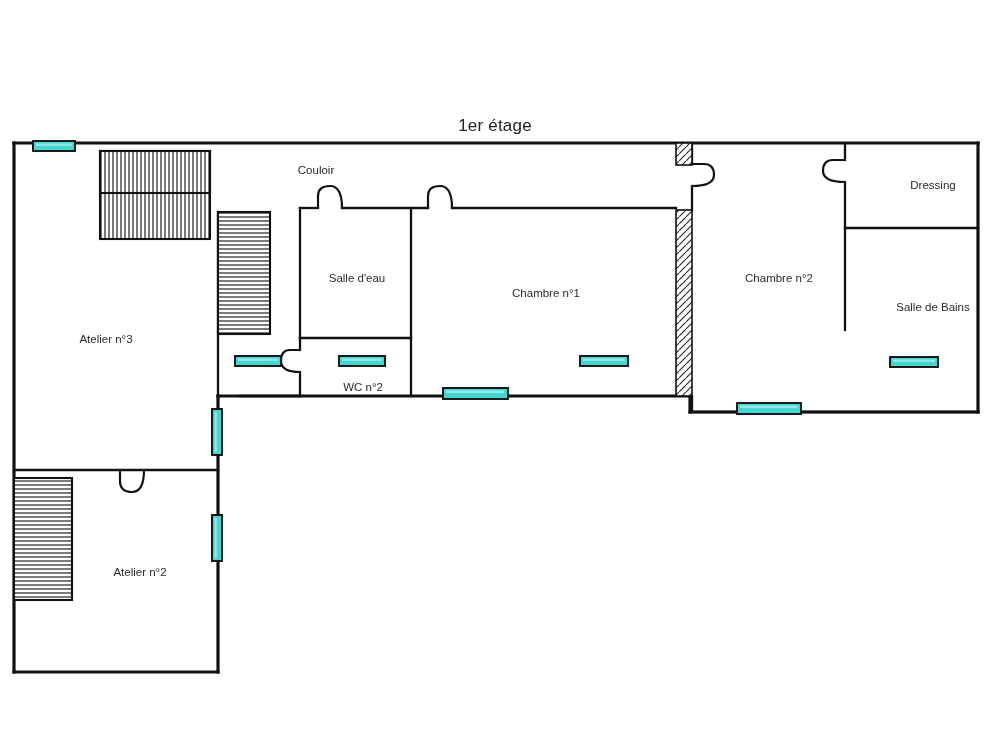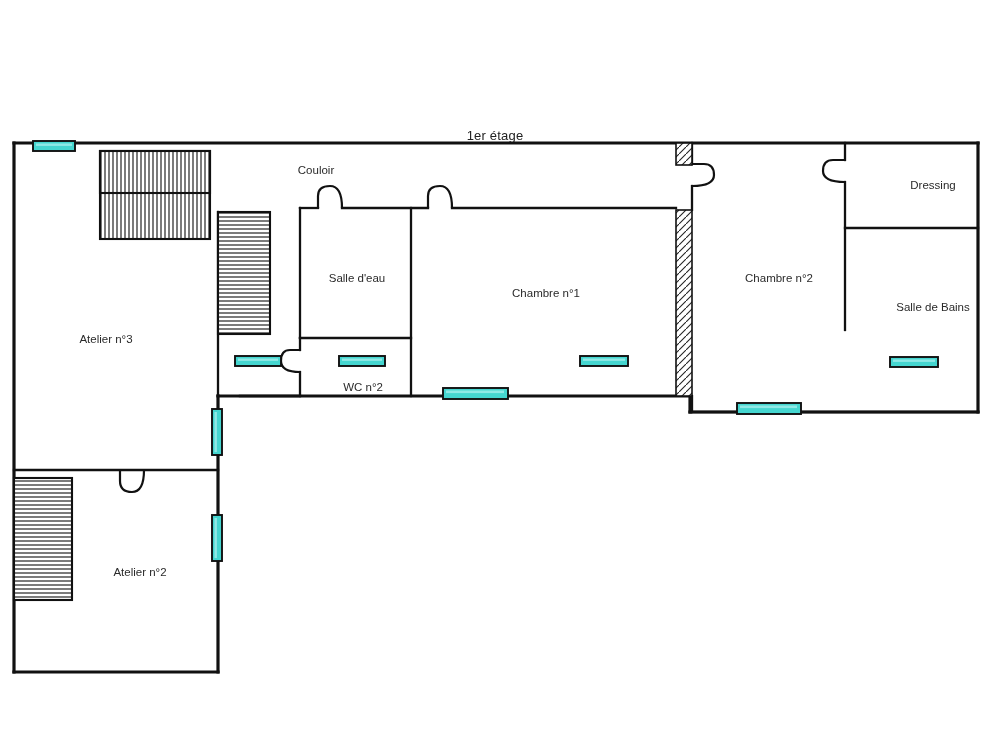--- a/index.html
+++ b/index.html
@@ -22,24 +22,23 @@
     width: 1000px;
     height: 743px;
     background: #ffffff;
   }
   .plan-title {
     position: absolute;
     left: 0;
     top: 116px;
     width: 990px;
     text-align: center;
-    font-size: 13px;
+    font-size: 17px;
     color: #222222;
     letter-spacing: 0.2px;
-    margin-top: 12px;
   }
   svg.floorplan {
     position: absolute;
     left: 0;
     top: 0;
     width: 1000px;
     height: 743px;
     display: block;
   }
   .wall {

